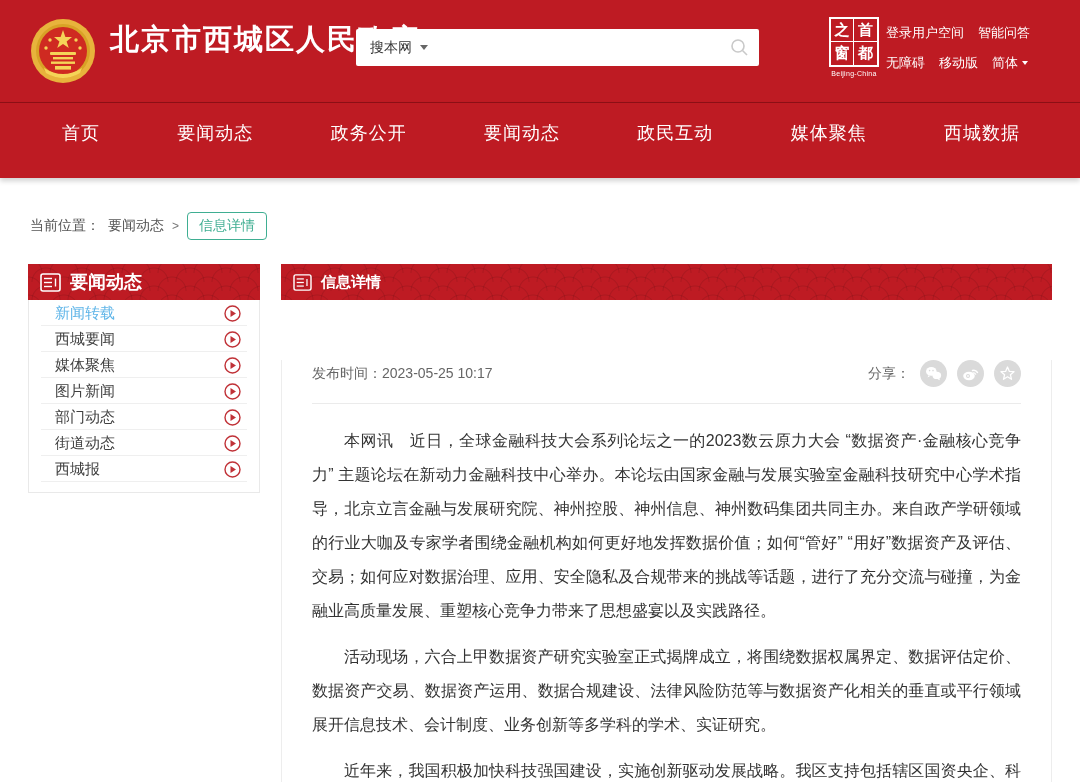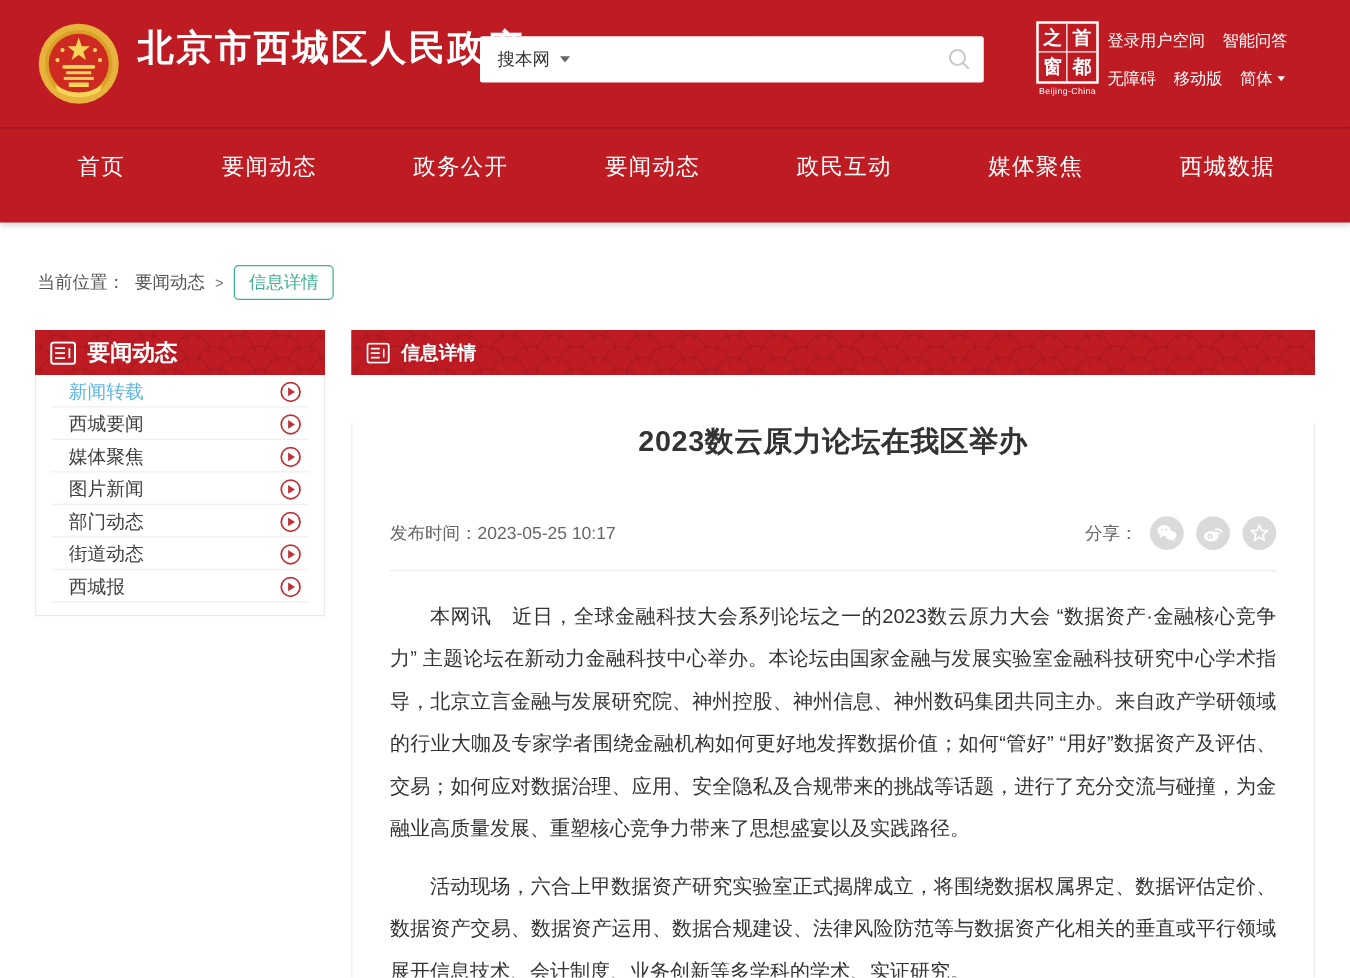--- a/index.html
+++ b/index.html
@@ -7,21 +7,21 @@
     font-family:"Liberation Sans","DejaVu Sans",sans-serif; }
 
   
   .top-header { position:relative; width:1080px; height:103px;
     background:#be1b23; border-bottom:1px solid #8f1016; }
   .emblem { position:absolute; left:30px; top:18px; width:66px; height:66px; }
   .title-block { position:absolute; left:110px; top:22px; color:#fff; }
   .site-title { font-size:29px; font-weight:bold; letter-spacing:2px; line-height:34px; }
   .site-subtitle { font-size:10.5px; margin-top:5px; letter-spacing:.2px; opacity:.95; }
 
-  .search-box { position:absolute; left:384px; top:29px; width:403px; height:37px;
+  .search-box { position:absolute; left:356px; top:29px; width:403px; height:37px;
     background:#fff; border-radius:2px; display:flex; align-items:center; }
   .search-scope { display:flex; align-items:center; gap:8px; padding:0 14px;
     font-size:14px; color:#333; cursor:pointer; height:100%; }
   .caret-down { width:0; height:0; border-left:4px solid transparent;
     border-right:4px solid transparent; border-top:5px solid #666; }
   .search-input { flex:1; border:none; outline:none; height:100%; font-size:14px; background:transparent; }
   .search-btn { width:40px; height:100%; display:flex; align-items:center; justify-content:center;
     cursor:pointer; background:none; border:none; }
 
   .seal { position:absolute; left:826px; top:17px; width:56px; color:#fff; text-align:center; cursor:pointer; }
@@ -76,21 +76,21 @@
   .side-item.active .lbl { color:#5fb5e8; }
   .play-icon { width:17px; height:17px; flex:none; }
 
   
   .main-panel { flex:1; min-width:0; }
   .main-panel .red-banner { font-size:15px; font-weight:bold; }
   .article-box { border:1px solid #ededed; border-top:none; background:#fff;
     padding:0 30px 30px; min-height:482px; }
   .article-title { margin-top:38px; text-align:center; font-size:23px;
     font-weight:600; color:#333; letter-spacing:.5px; }
-  .meta-row { margin-top:44px; display:flex; align-items:center; justify-content:space-between;
+  .meta-row { margin-top:60px; display:flex; align-items:center; justify-content:space-between;
     font-size:14px; color:#666; }
   .share { display:flex; align-items:center; gap:10px; }
   .share-circle { width:27px; height:27px; border-radius:50%; background:#dadada;
     display:flex; align-items:center; justify-content:center; cursor:pointer; border:none; }
   .meta-divider { border-bottom:1px solid #ebebeb; margin-top:16px; }
   .article-body { margin-top:20px; }
   .article-body p { font-size:16px; line-height:34px; color:#333; text-indent:2em;
     text-align:justify; margin-bottom:12px; }
 </style>
 </head>
@@ -246,21 +246,20 @@
         <rect x="1" y="1" width="19" height="17" rx="2" fill="none" stroke="#fff" stroke-width="1.6"></rect>
         <line x1="4" y1="5.5" x2="12" y2="5.5" stroke="#fff" stroke-width="1.4"></line>
         <line x1="4" y1="9.5" x2="12" y2="9.5" stroke="#fff" stroke-width="1.4"></line>
         <line x1="4" y1="13.5" x2="12" y2="13.5" stroke="#fff" stroke-width="1.4"></line>
         <line x1="15.5" y1="5.5" x2="15.5" y2="13.5" stroke="#fff" stroke-width="1.4"></line>
       </svg>
       <span>信息详情</span>
     </div>
 
     <div class="article-box">
-      <h1 class="article-title">2023数云原力论坛在我区举办</h1>
 
       <div class="meta-row">
         <div>
           <span>发布时间：</span><span>2023-05-25 10:17</span>
         </div>
         <div class="share">
           <span>分享：</span>
           <button class="share-circle">
             <svg width="17" height="15" viewBox="0 0 17 15">
               <ellipse cx="6.3" cy="5.4" rx="5.3" ry="4.4" fill="#fff"></ellipse>

